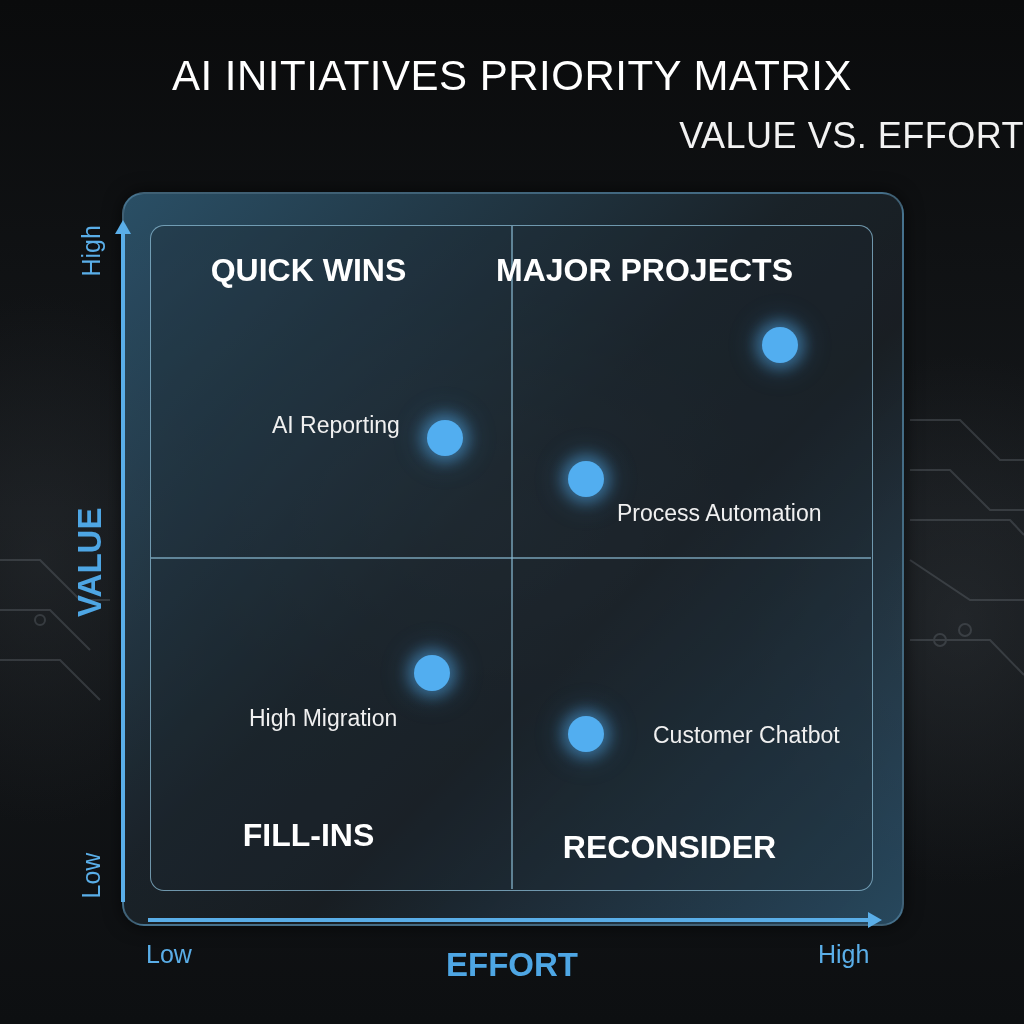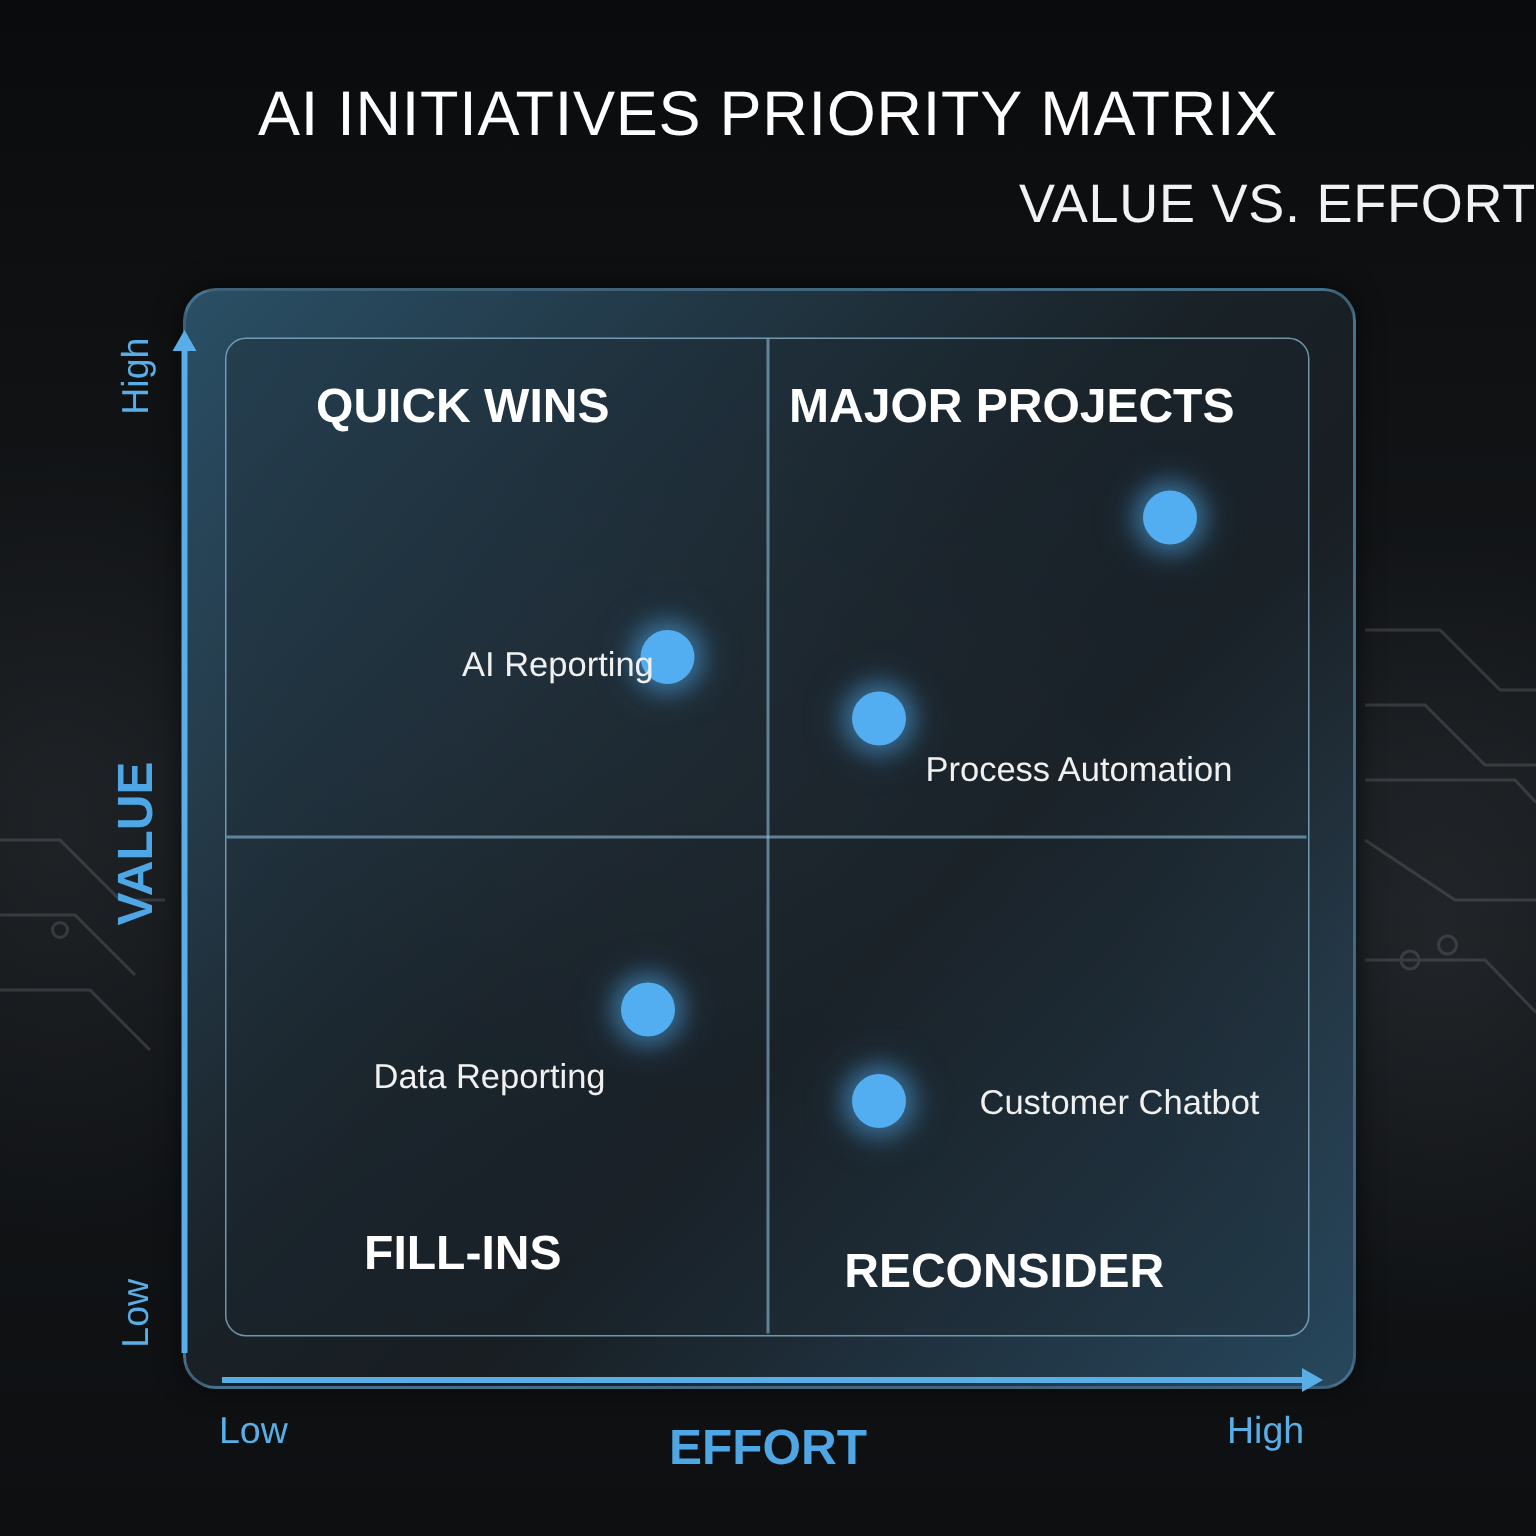--- a/index.html
+++ b/index.html
@@ -93,34 +93,34 @@
 
 <div class="title">AI INITIATIVES PRIORITY MATRIX</div>
 <div class="subtitle">VALUE VS. EFFORT</div>
 
 <div class="frame"></div>
 <div class="inner"></div>
 <div class="vline"></div>
 <div class="hline"></div>
 
 <div class="quad-label" style="left:151px; top:252px;">QUICK WINS</div>
-<div class="quad-label" style="left:517px; top:252px;">MAJOR PROJECTS</div>
+<div class="quad-label" style="left:487px; top:252px;">MAJOR PROJECTS</div>
 <div class="quad-label" style="left:151px; top:817px;">FILL-INS</div>
 <div class="quad-label" style="left:512px; top:829px;">RECONSIDER</div>
 
 <div class="dot" style="left:445px; top:438px;"></div>
-<div class="point-label" style="left:272px; top:443px;margin-left:36px;">AI Reporting</div>
+<div class="point-label" style="left:272px; top:425px;">AI Reporting</div>
 
 <div class="dot" style="left:780px; top:345px;"></div>
 
 <div class="dot" style="left:586px; top:479px;"></div>
 <div class="point-label" style="left:617px; top:480px;margin-top:33px;">Process Automation</div>
 
 <div class="dot" style="left:432px; top:673px;"></div>
-<div class="point-label" style="left:249px; top:718px;">Data Reporting</div>
+<div class="point-label" style="left:249px; top:718px;">High Migration</div>
 
 <div class="dot" style="left:586px; top:734px;"></div>
 <div class="point-label" style="left:653px; top:735px;">Customer Chatbot</div>
 
 <div class="yaxis"></div>
 <div class="yarrow"></div>
 <div class="xaxis"></div>
 <div class="xarrow"></div>
 
 <div class="axis-tick rot" style="left:66px; top:237px; width:50px; text-align:center;">High</div>

